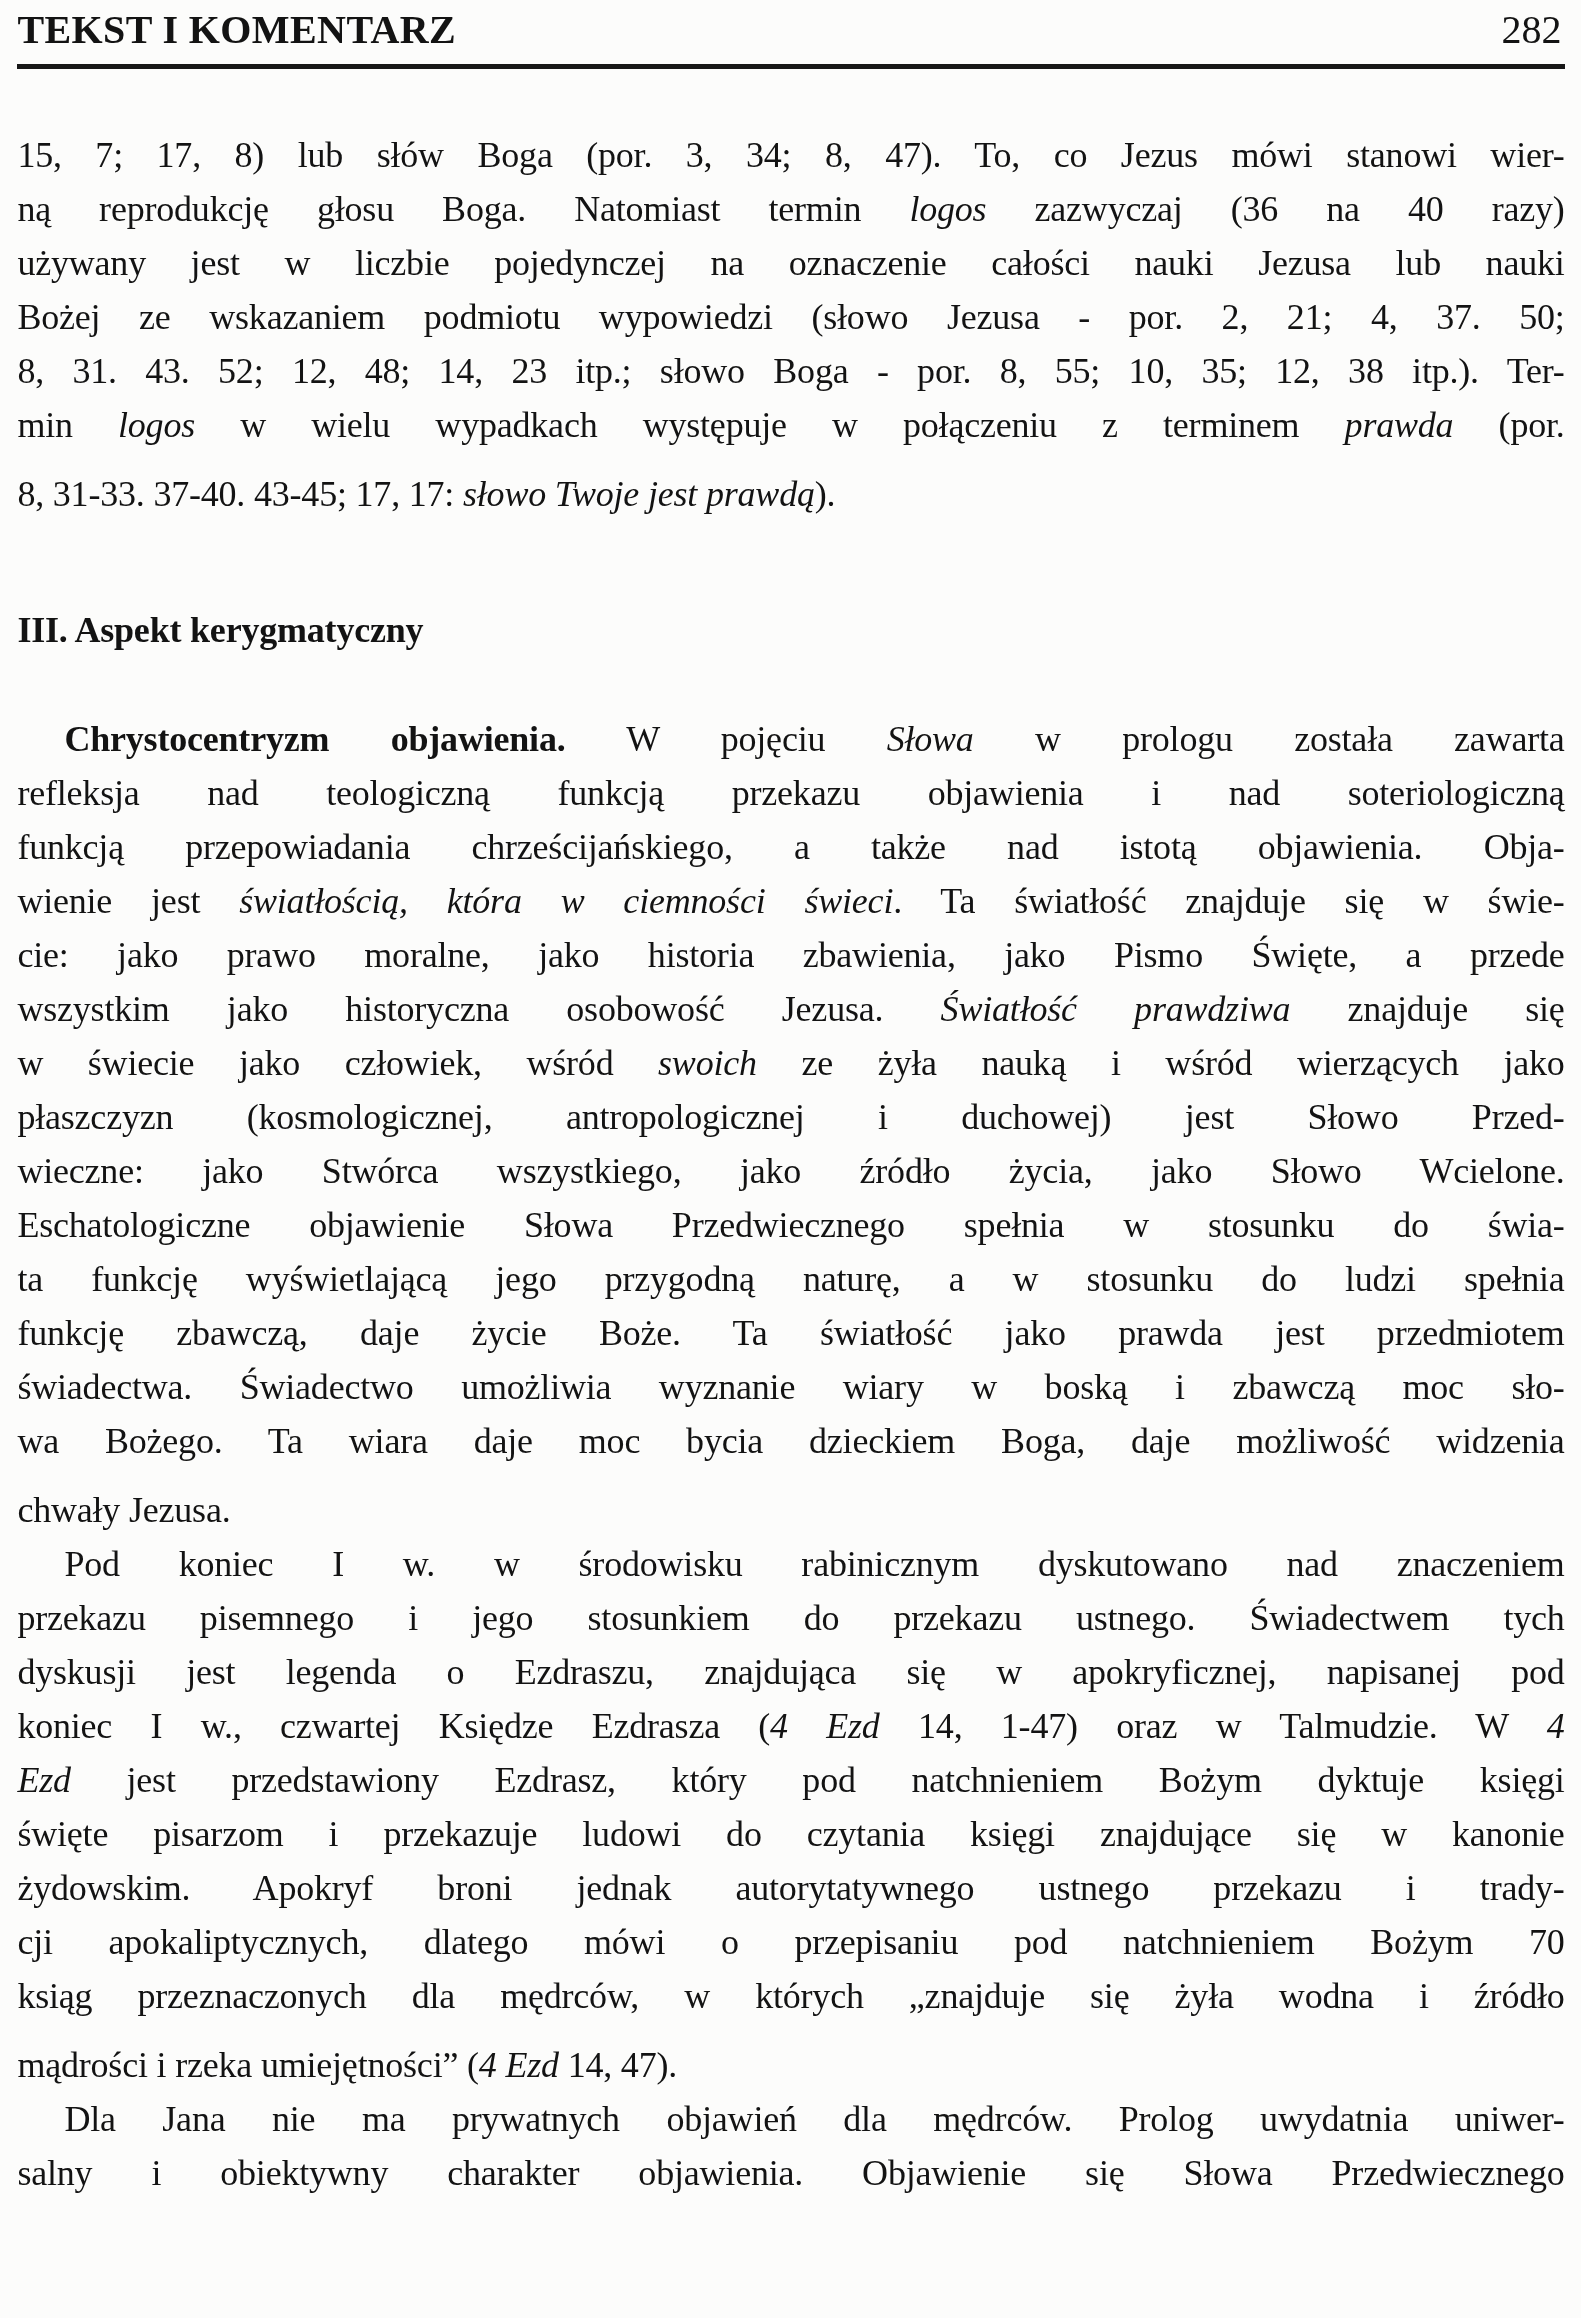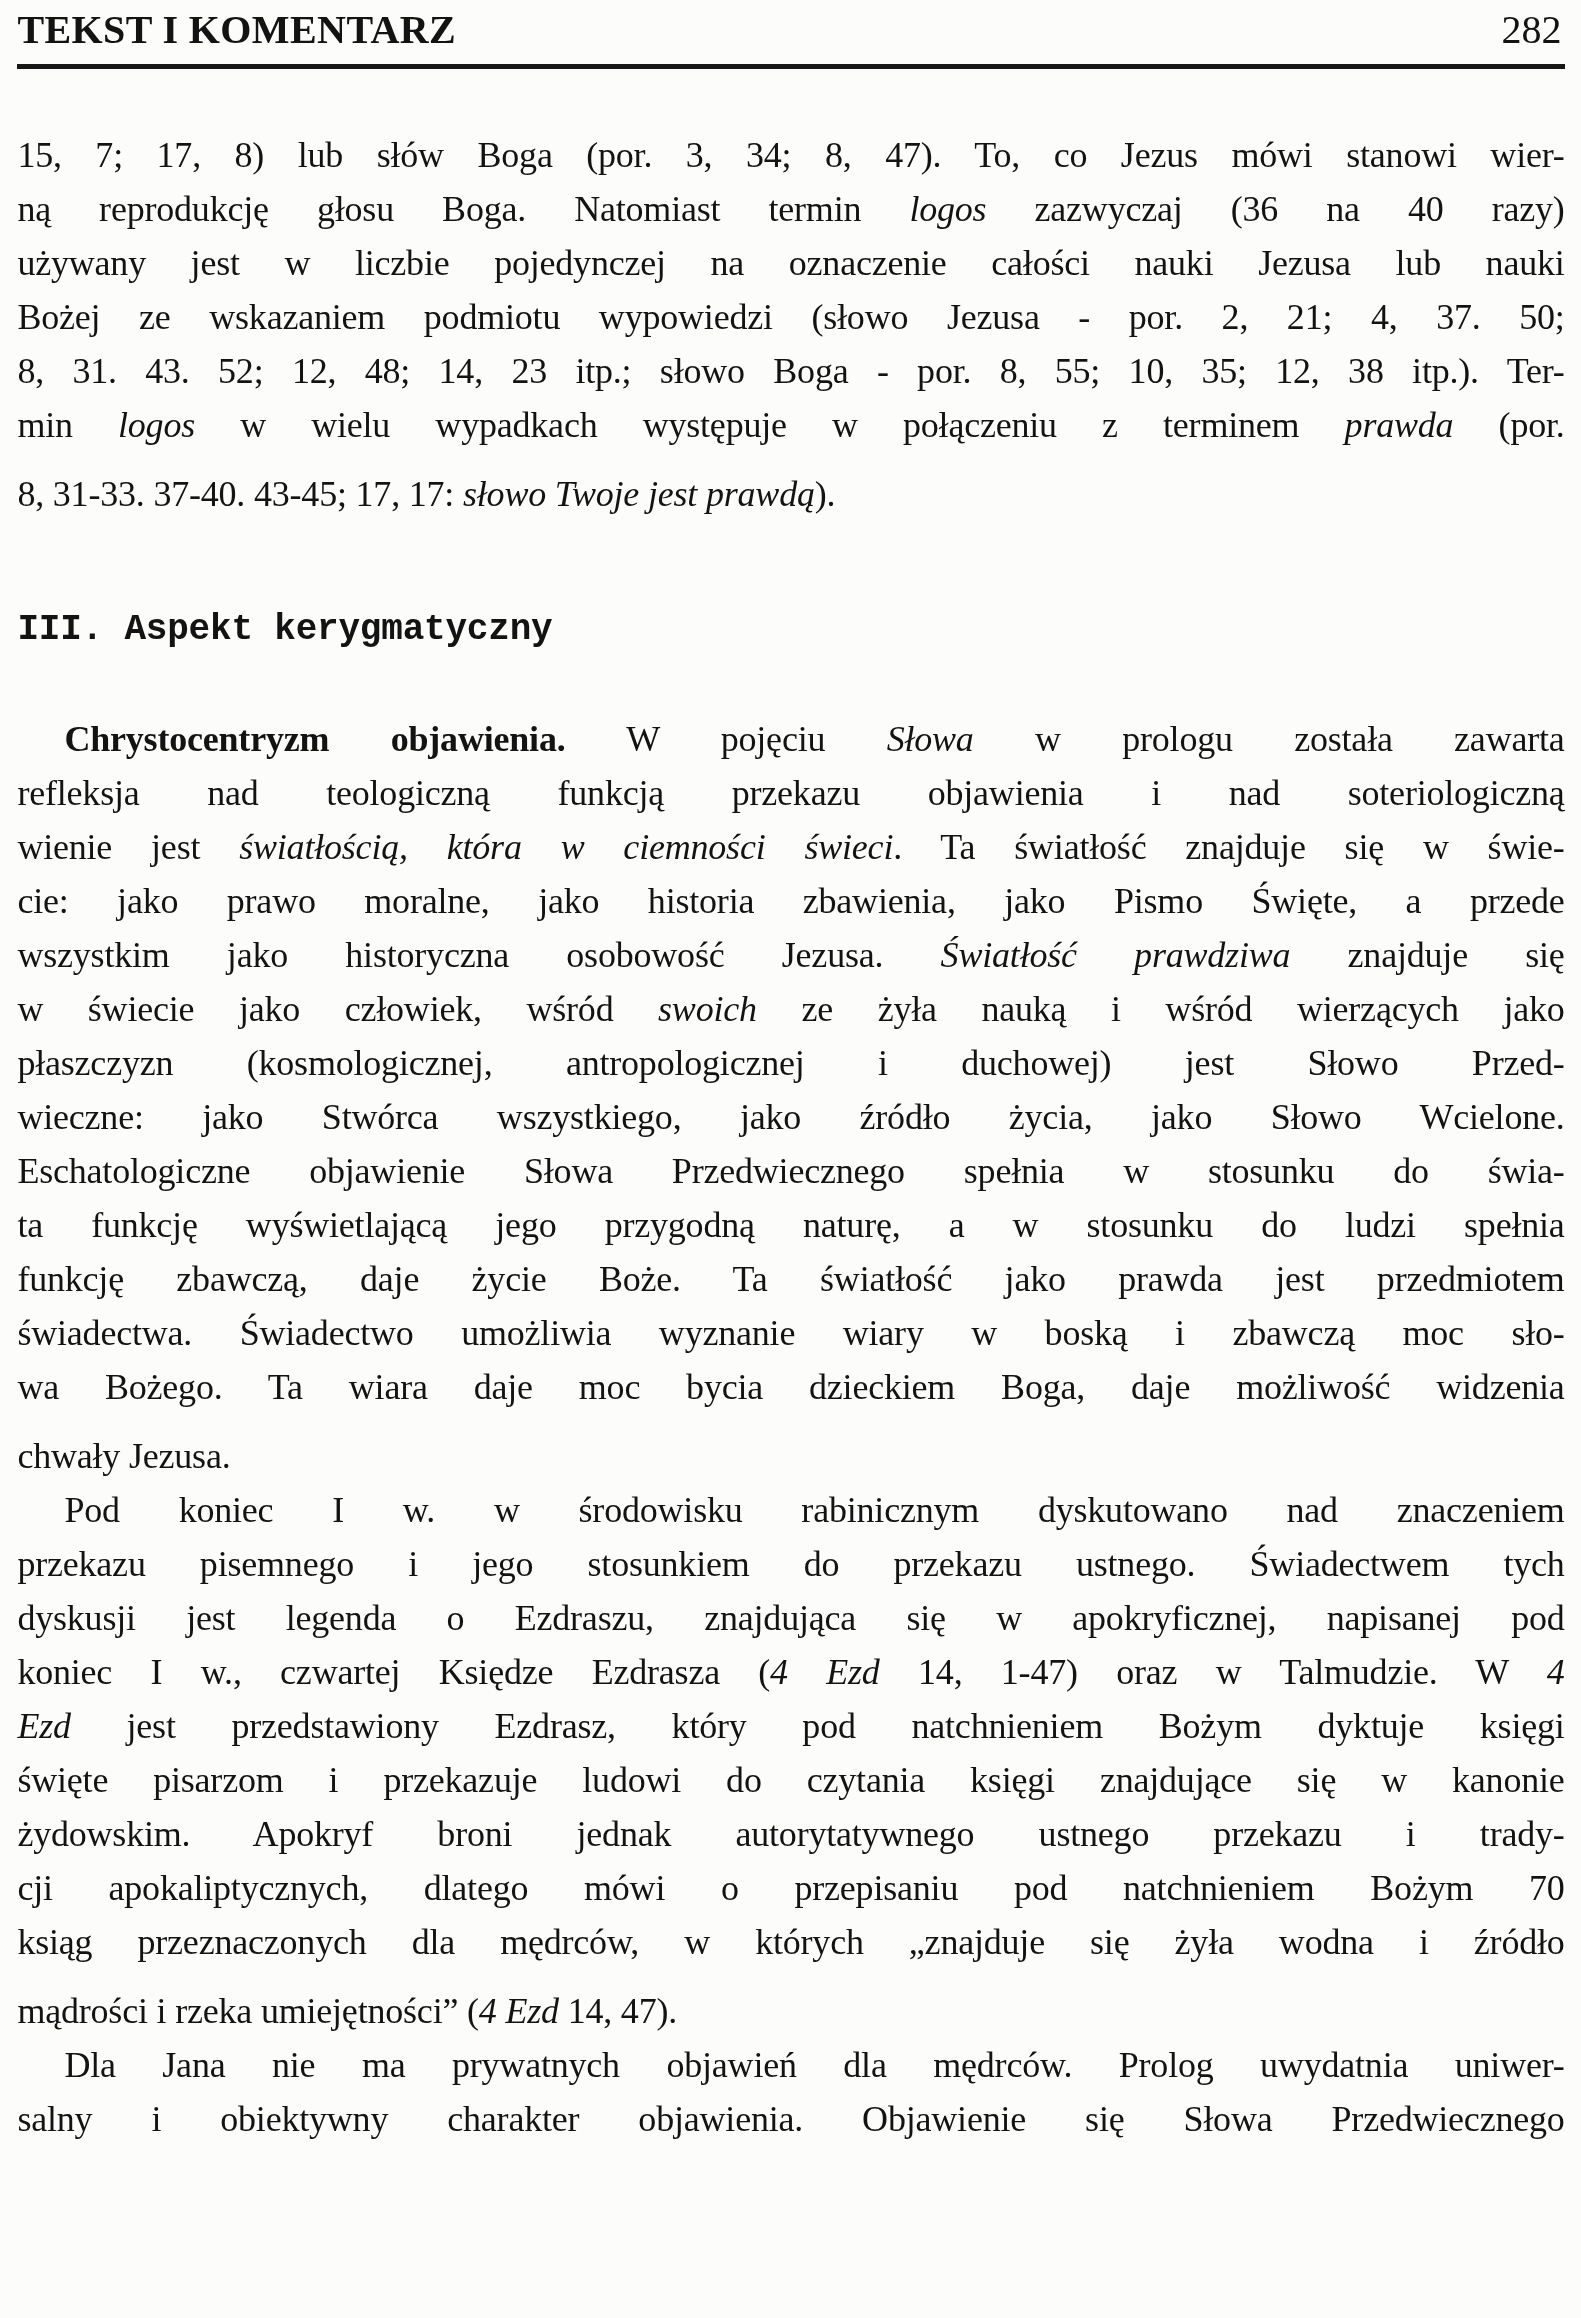--- a/index.html
+++ b/index.html
@@ -51,21 +51,20 @@
     text-indent: 47px;
   }
   .heading {
     font-weight: bold;
     font-size: 36px;
     margin: 82px 0 55px 0;
   }
   .heading .line {
     text-align: right;
     text-align-last: left;
-    font-family: Liberation Mono, monospace;
   }
   .i { font-style: italic; }
   .b { font-weight: bold; }
 </style>
 </head>
 <body>
 
 <header class="page-header">
   <span class="page-title">TEKST I KOMENTARZ</span>
   <span class="page-number">282</span>
@@ -80,20 +79,21 @@
       <div class="line"><span>8, 31. 43. 52; 12, 48; 14, 23 itp.; słowo Boga - por. 8, 55; 10, 35; 12, 38 itp.). Ter-</span></div>
       <div class="line"><span>min </span><span class="i">logos</span><span> w wielu wypadkach występuje w połączeniu z terminem </span><span class="i">prawda</span><span> (por.</span></div>
       <div class="line last"><span>8, 31-33. 37-40. 43-45; 17, 17: </span><span class="i">słowo Twoje jest prawdą</span><span>).</span></div>
     </div>
     <div class="heading">
       <div class="line last"><span>III. Aspekt kerygmatyczny</span></div>
     </div>
     <div class="para indent">
       <div class="line"><span class="b">Chrystocentryzm objawienia.</span><span> W pojęciu </span><span class="i">Słowa</span><span> w prologu została zawarta</span></div>
       <div class="line"><span>refleksja nad teologiczną funkcją przekazu objawienia i nad soteriologiczną</span></div>
+      <div class="line"><span>funkcją przepowiadania chrześcijańskiego, a także nad istotą objawienia. Obja-</span></div>
       <div class="line"><span>wienie jest </span><span class="i">światłością, która w ciemności świeci</span><span>. Ta światłość znajduje się w świe-</span></div>
       <div class="line"><span>cie: jako prawo moralne, jako historia zbawienia, jako Pismo Święte, a przede</span></div>
       <div class="line"><span>wszystkim jako historyczna osobowość Jezusa. </span><span class="i">Światłość prawdziwa</span><span> znajduje się</span></div>
       <div class="line"><span>w świecie jako człowiek, wśród </span><span class="i">swoich</span><span> ze żyła nauką i wśród wierzących jako</span></div>
       <div class="line"><span>płaszczyzn (kosmologicznej, antropologicznej i duchowej) jest Słowo Przed-</span></div>
       <div class="line"><span>wieczne: jako Stwórca wszystkiego, jako źródło życia, jako Słowo Wcielone.</span></div>
       <div class="line"><span>Eschatologiczne objawienie Słowa Przedwiecznego spełnia w stosunku do świa-</span></div>
       <div class="line"><span>ta funkcję wyświetlającą jego przygodną naturę, a w stosunku do ludzi spełnia</span></div>
       <div class="line"><span>funkcję zbawczą, daje życie Boże. Ta światłość jako prawda jest przedmiotem</span></div>
       <div class="line"><span>świadectwa. Świadectwo umożliwia wyznanie wiary w boską i zbawczą moc sło-</span></div>

